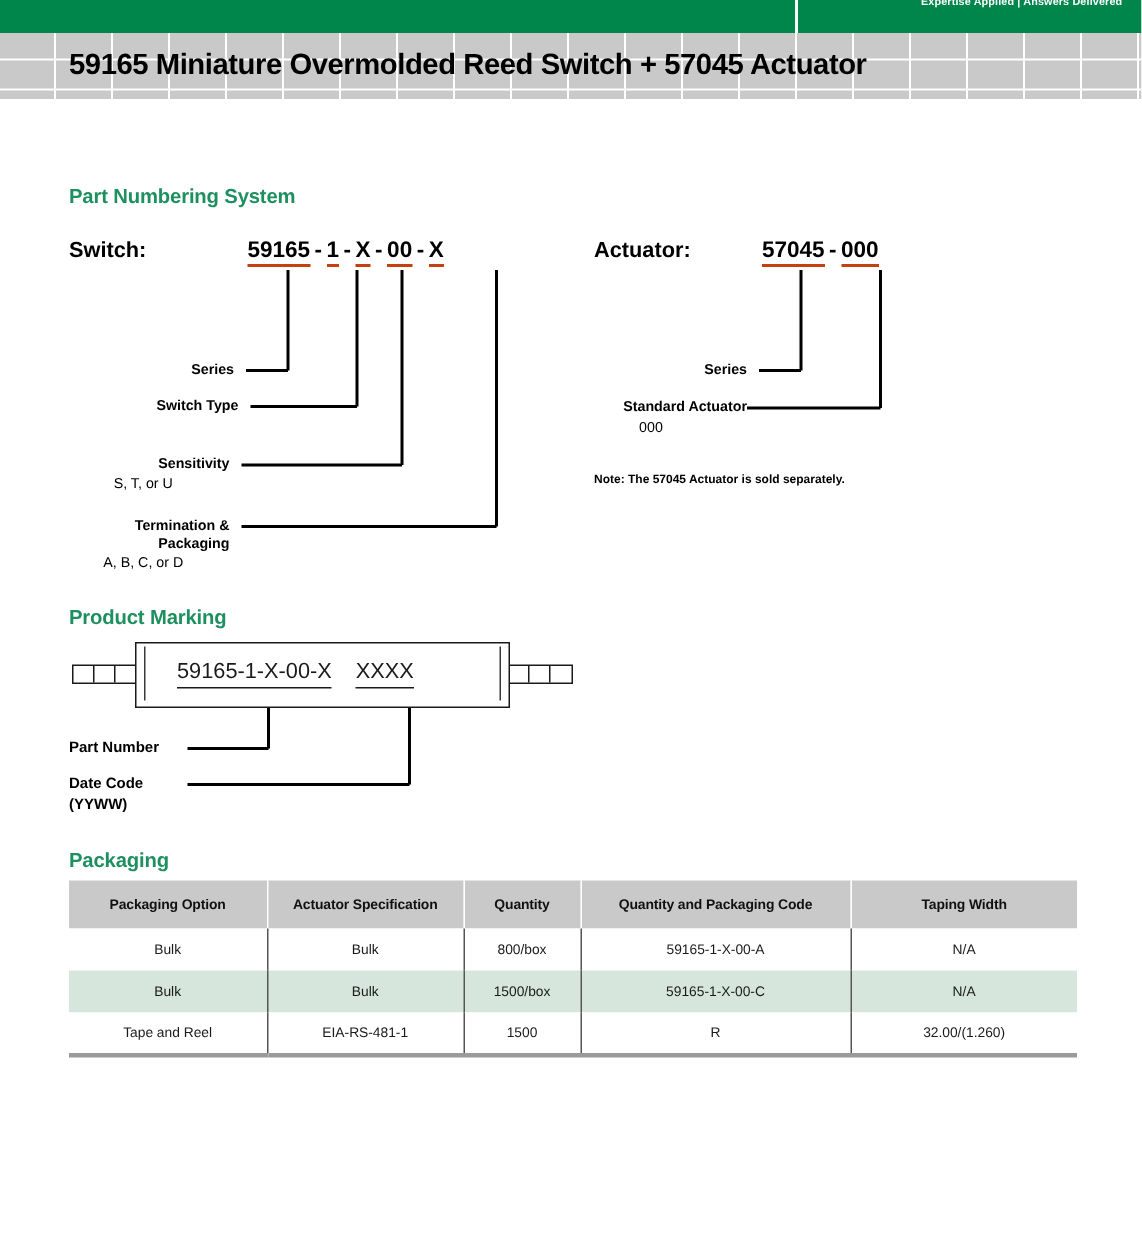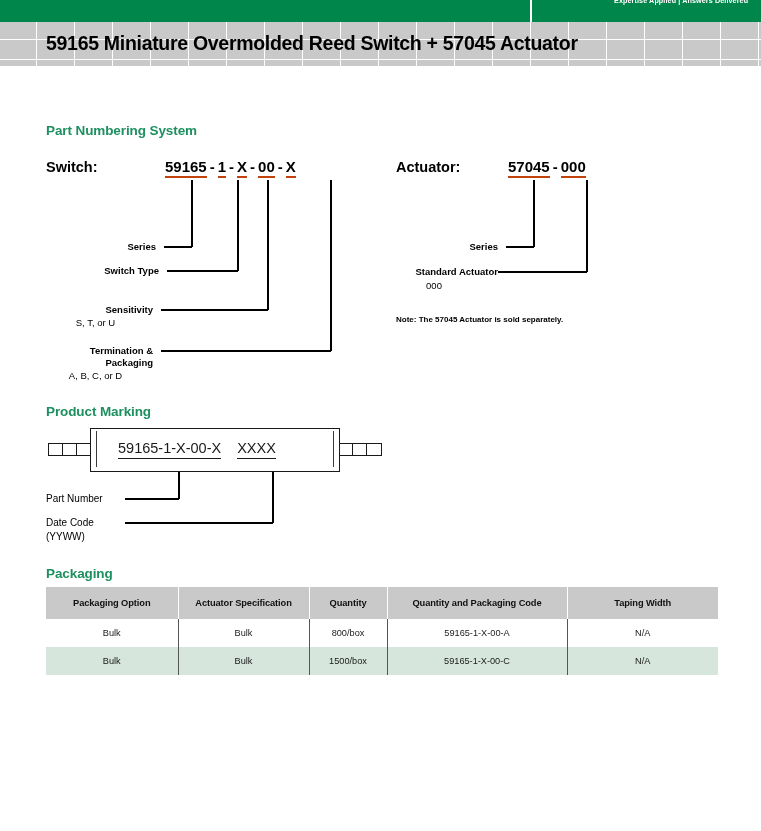--- a/index.html
+++ b/index.html
@@ -127,21 +127,21 @@
     font-size: 9.5px;
     font-weight: normal;
     color: #000;
     text-align: center;
     white-space: nowrap;
     line-height: 11.5px;
   }
   .callout-left {
     position: absolute;
     font-size: 10px;
-    font-weight: normal;
+    font-weight: bold;
     color: #000;
     text-align: left;
     white-space: nowrap;
     line-height: 13px;
   }
   #actuator-note {
     position: absolute;
     font-size: 8px;
     font-weight: bold;
     color: #000;
@@ -360,14 +360,21 @@
       <td>59165-1-X-00-A</td>
       <td>N/A</td>
     </tr>
     <tr class="alt">
       <td>Bulk</td>
       <td>Bulk</td>
       <td>1500/box</td>
       <td>59165-1-X-00-C</td>
       <td>N/A</td>
     </tr>
+    <tr class="last-row">
+      <td>Tape and Reel</td>
+      <td>EIA-RS-481-1</td>
+      <td>1500</td>
+      <td>R</td>
+      <td>32.00/(1.260)</td>
+    </tr>
   </tbody>
 </table>
 
 </body></html>

